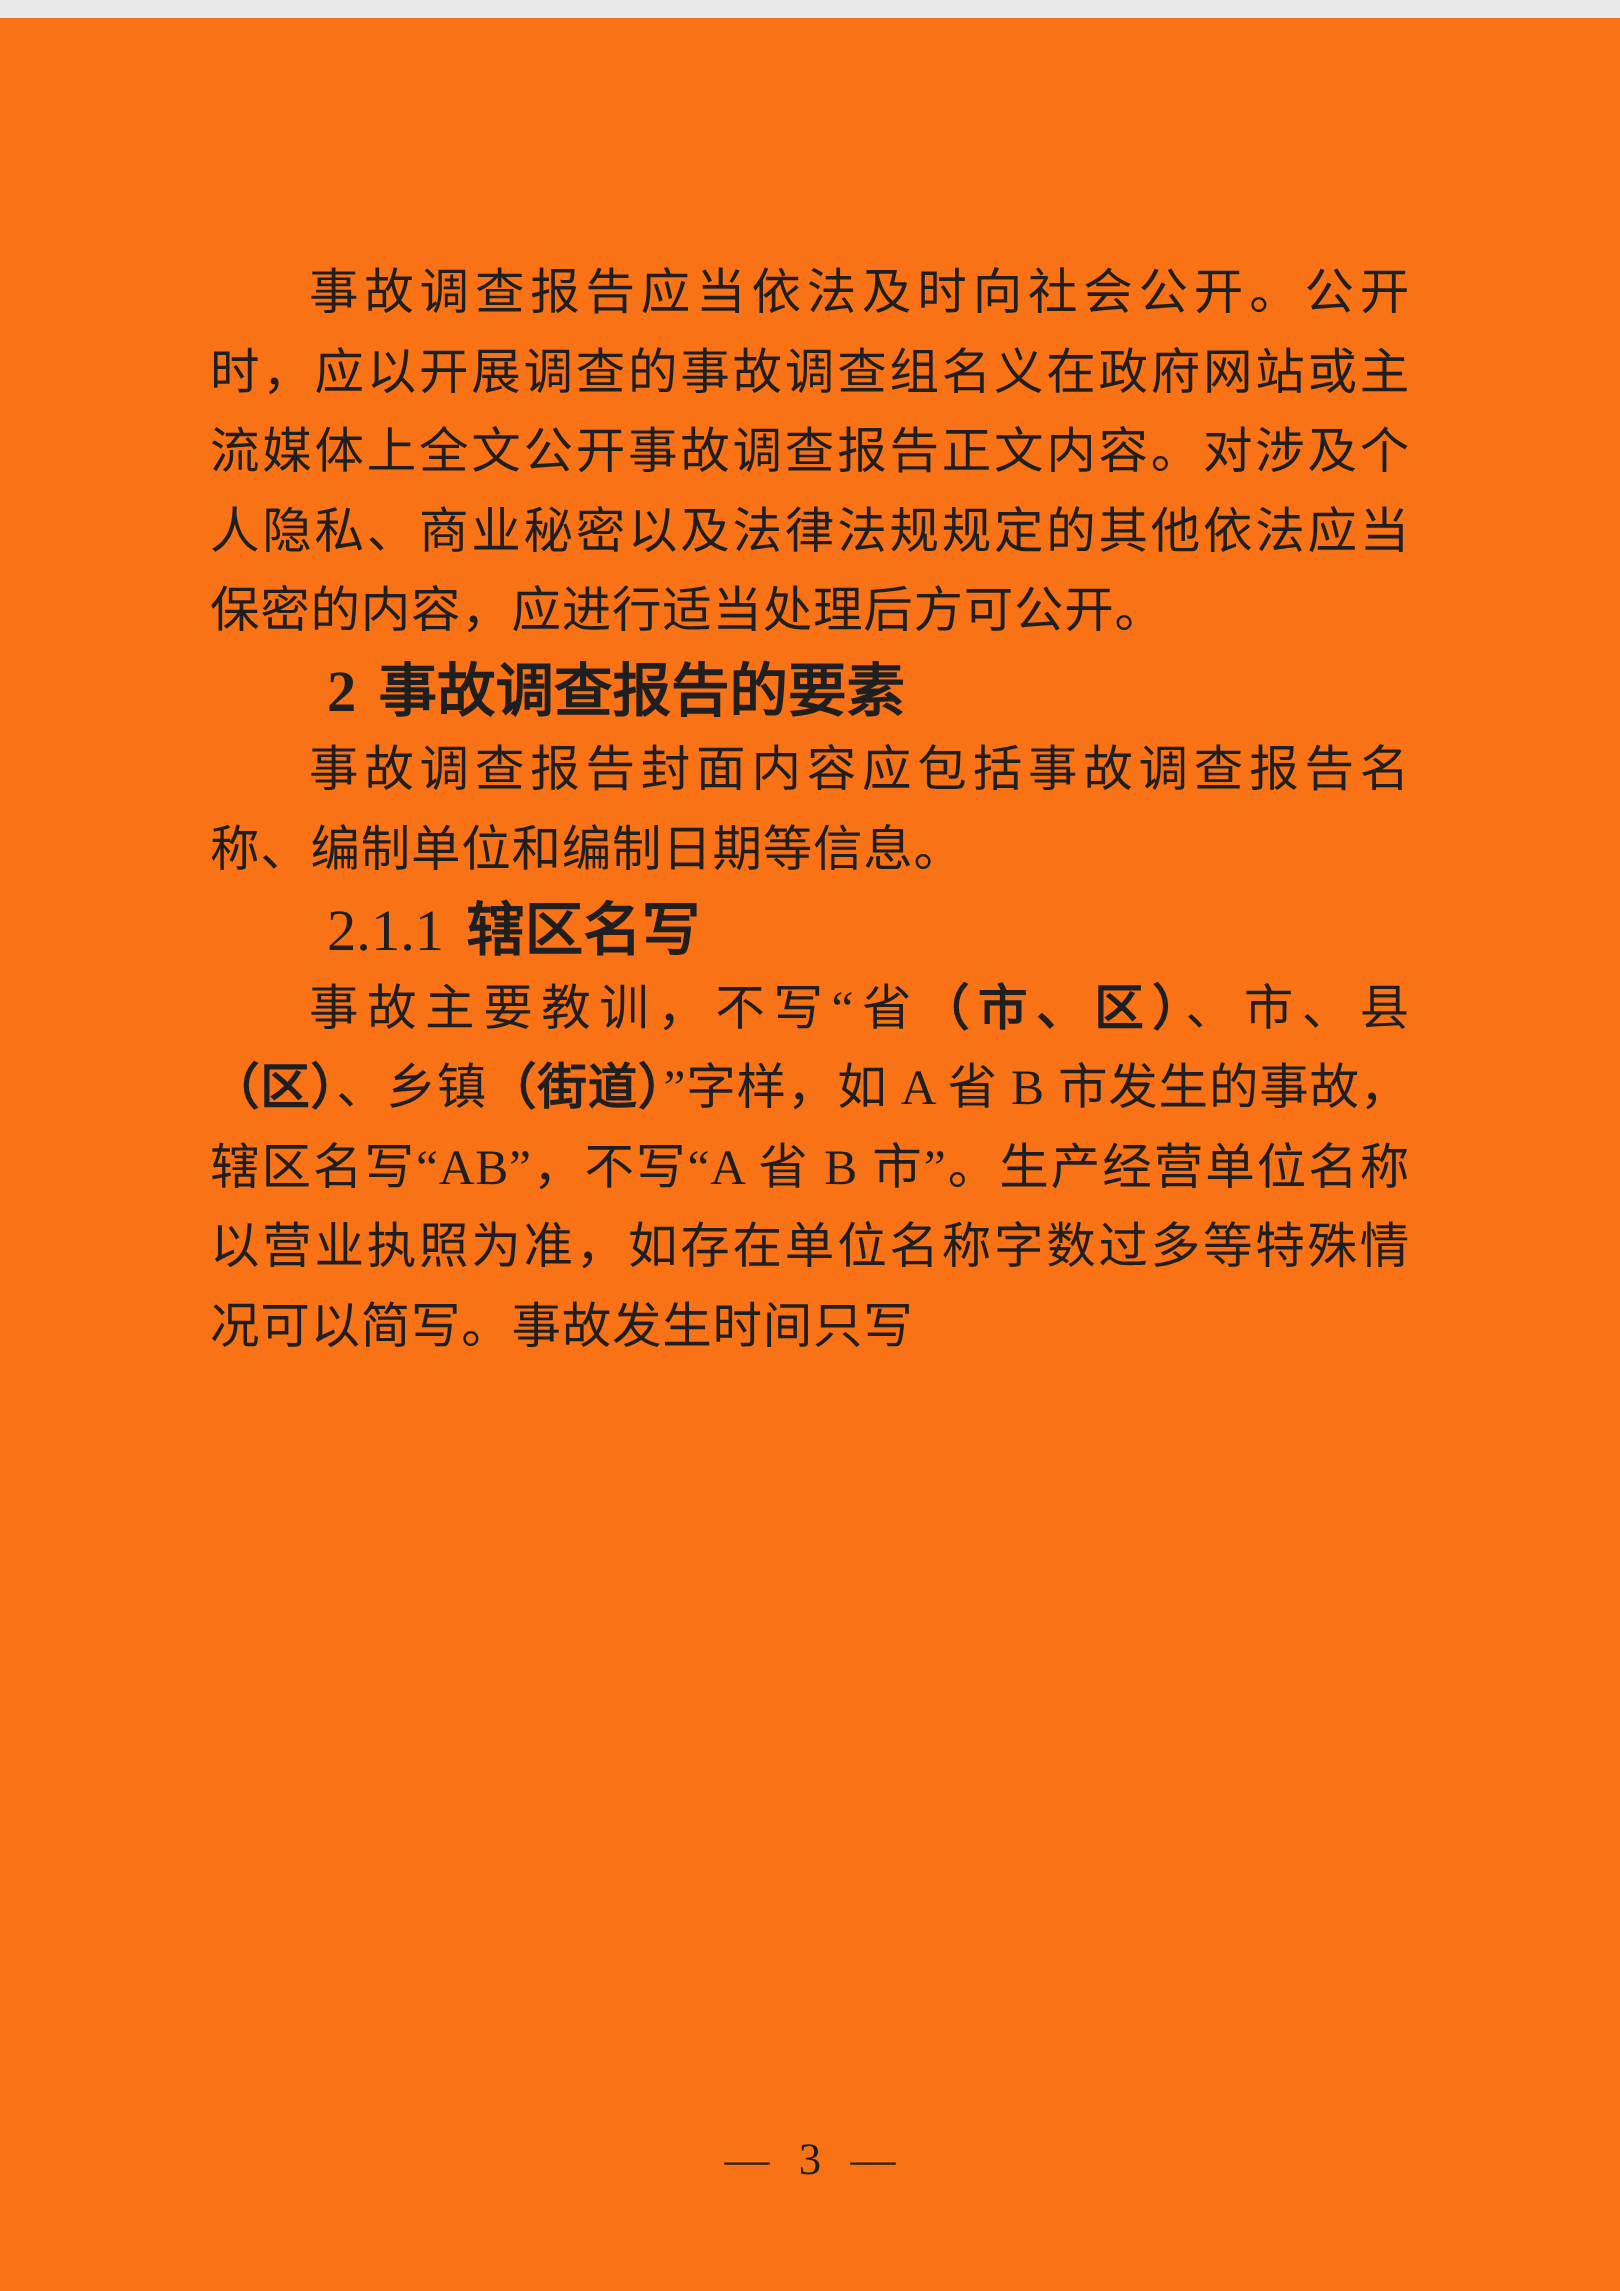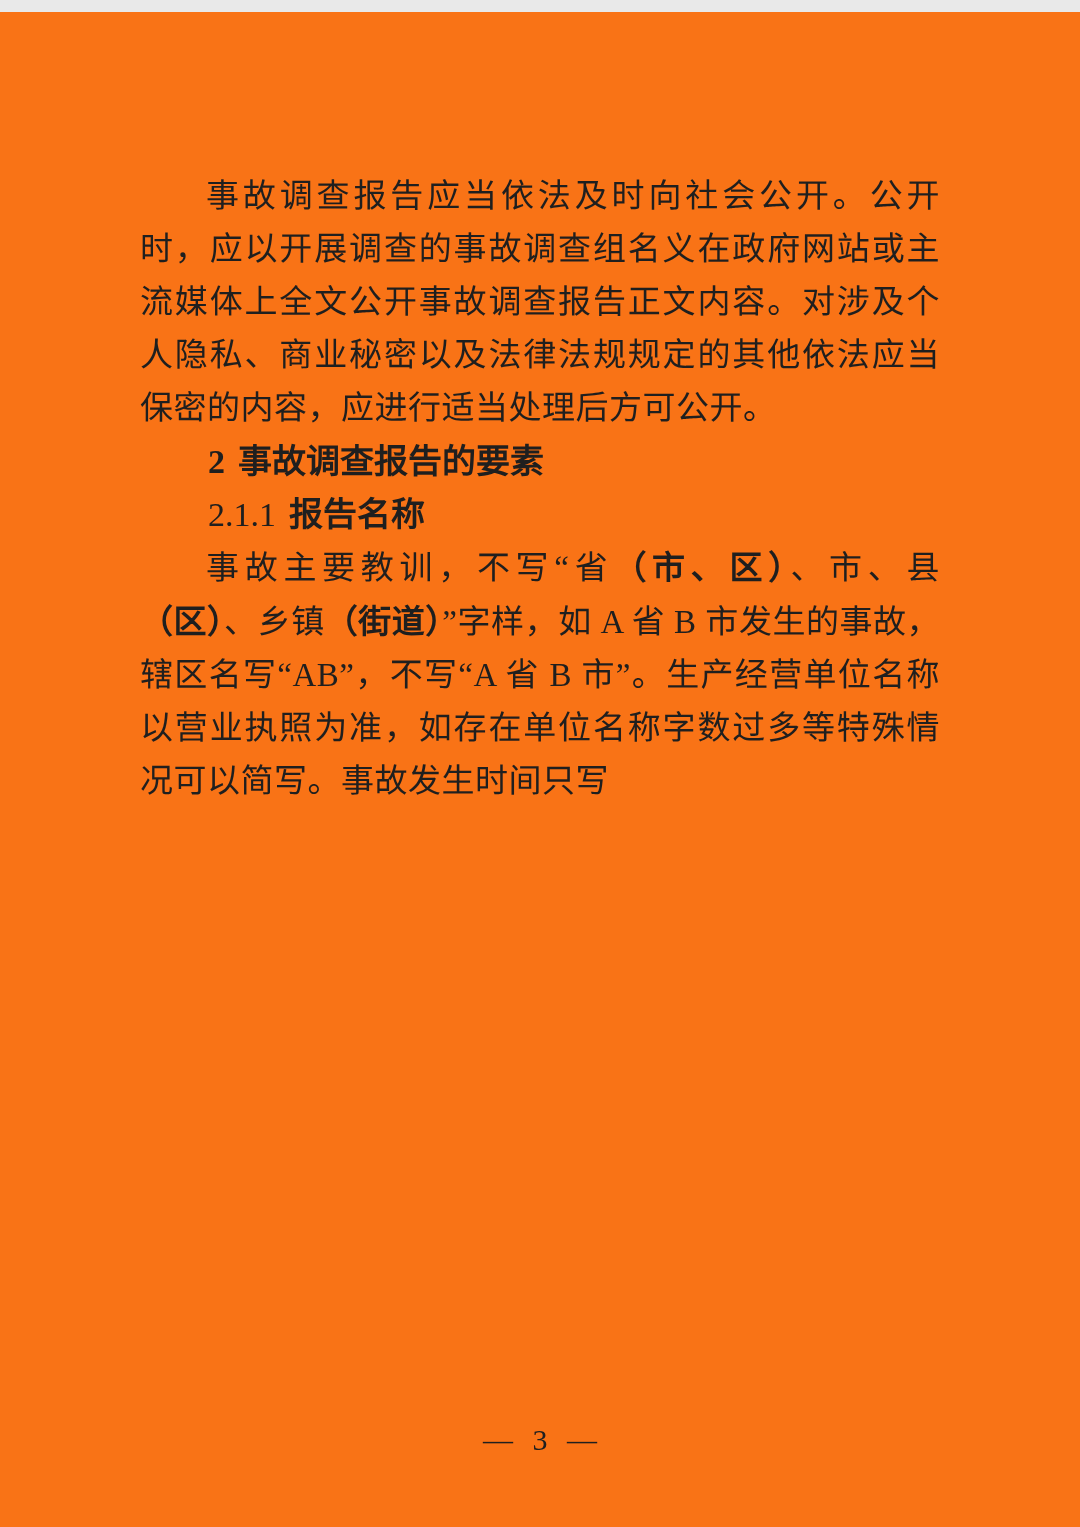--- a/index.html
+++ b/index.html
@@ -20,41 +20,41 @@
     font-family: "Liberation Serif", "DejaVu Serif", serif;
     font-size: 33px;
     line-height: 53px;
     text-align: justify;
   }
   p.body {
     margin: 0;
     text-indent: 2em;
     letter-spacing: 0.5px;
   }
-  h2, h3, h4 { margin: 0; padding: 0; font-size: 34px; line-height: 53px; font-weight: bold; }
+  h2, h3, h4 { margin: 0; padding: 0; font-size: 39px; line-height: 53px; font-weight: bold; }
   .heading { text-indent: 2em; text-align: left; }
   .hei {
     font-family: "Liberation Sans", "DejaVu Sans", sans-serif;
     font-weight: bold;
   }
   .num-serif {
     font-family: "Liberation Serif", "DejaVu Serif", serif;
     font-weight: normal;
   }
   .num-bold {
     font-family: "Liberation Serif", "DejaVu Serif", serif;
     font-weight: bold;
   }
   .song-bold {
     font-family: "Liberation Serif", "DejaVu Serif", serif;
     font-weight: bold;
   }
   .h-num { margin-right: 0.38em; }
   .bold-hei {
-    font-family: Liberation Sans, sans-serif;
+    font-family: Liberation Serif, serif;
     font-weight: bold;
   }
   .page-number {
     position: absolute;
     top: 1408px;
     left: 0;
     width: 100%;
     text-align: center;
     font-family: "Liberation Serif", "DejaVu Serif", serif;
     font-size: 30px;
@@ -70,23 +70,24 @@
   <div class="content">
 
     <p class="body">事故调查报告应当依法及时向社会公开。公开时，应以开展调查的事故调查组名义在政府网站或主流媒体上全文公开事故调查报告正文内容。对涉及个人隐私、商业秘密以及法律法规规定的其他依法应当保密的内容，应进行适当处理后方可公开。</p>
 
     <h2 class="heading hei">
       <span class="h-num num-bold">2</span><span>事故调查报告的要素</span>
     </h2>
 
 
 
+    <p class="body">事故调查报告封面内容应包括事故调查报告名称、编制单位和编制日期等信息。</p>
 
     <h4 class="heading">
-      <span class="h-num num-serif">2.1.1</span><span class="song-bold">报告名称</span>
+      <span class="h-num num-serif">2.1.1</span><span class="song-bold">辖区名写</span>
     </h4>
 
 
     <p class="body">
       <span>事故主要教训，不写“省</span><span class="bold-hei">（市、区）</span><span>、市、县</span><span class="bold-hei">（区）</span><span>、乡镇</span><span class="bold-hei">（街道）</span><span>”字样，如 A 省 B 市发生的事故，辖区名写“AB”，不写“A 省 B 市”。生产经营单位名称以营业执照为准，如存在单位名称字数过多等特殊情况可以简写。事故发生时间只写</span>
     </p>
 
   </div>
 
   <div class="page-number">— 3 —</div>

